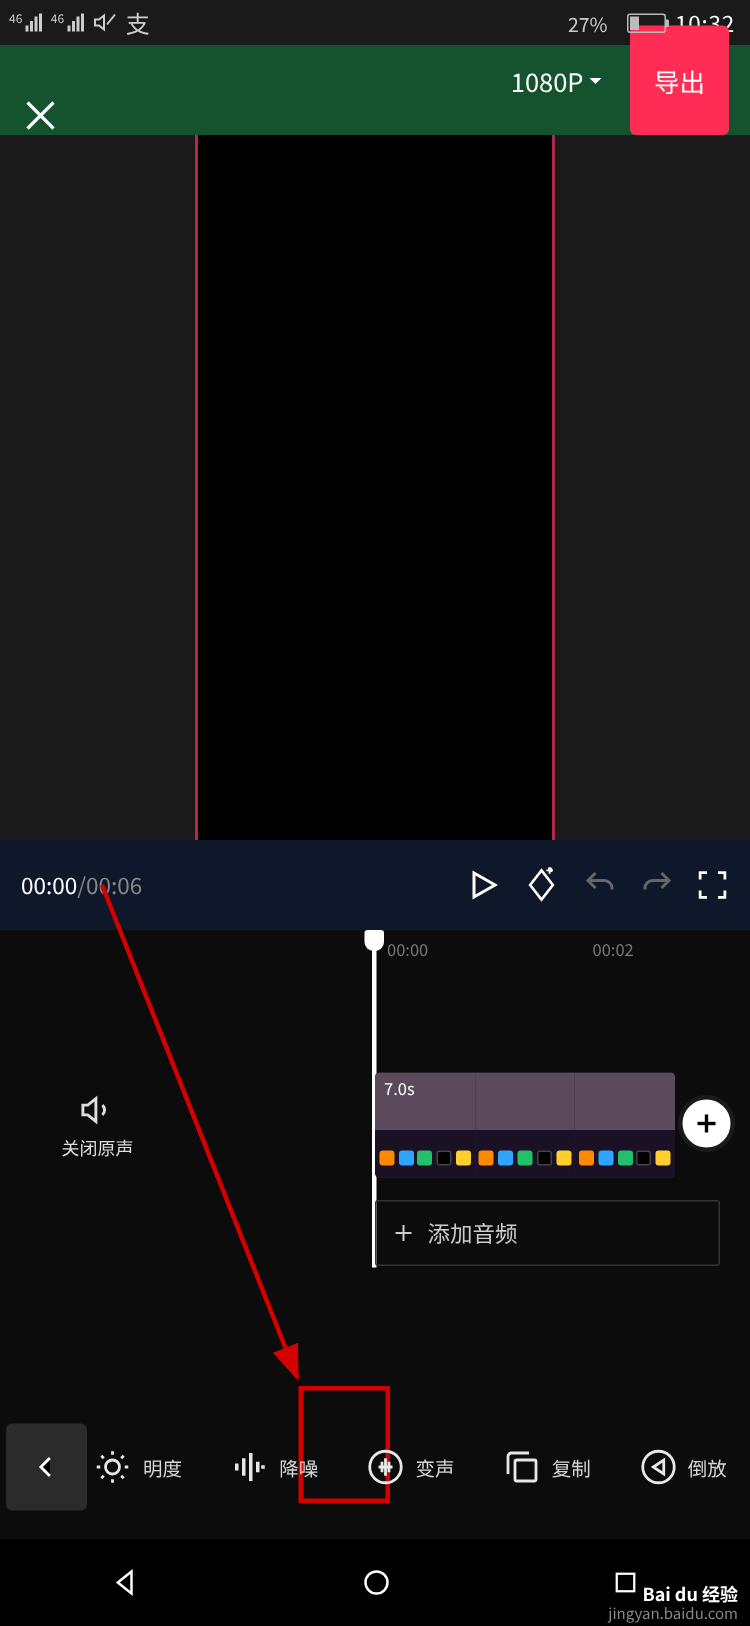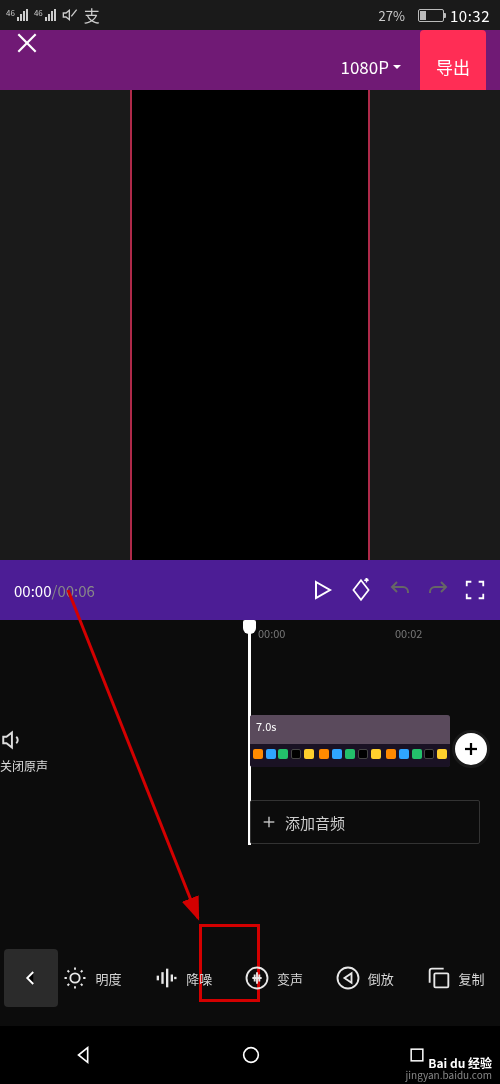--- a/index.html
+++ b/index.html
@@ -17,53 +17,53 @@
   .sig-lbl{font-size:8px;line-height:8px;color:#ccc;margin-bottom:1px}
   .mute,.pay,.bat{color:#ccc}
   .time{font-size:15px;color:#fff;letter-spacing:.5px}
   .bat-box{display:flex;align-items:center;gap:13px}
   .bat-pct{font-size:13px;color:#ccc}
   .bat-ic{width:26px;height:13px;border:1px solid #bbb;border-radius:2px;position:relative}
   .bat-ic::after{content:"";position:absolute;right:-3px;top:3px;width:2px;height:5px;background:#bbb;border-radius:0 1px 1px 0}
   .bat-fill{position:absolute;left:1px;top:1px;bottom:1px;width:27%;background:#bbb}
 
   
-  .hdr{height:60px;background:#701a75;display:flex;align-items:flex-start;justify-content:space-between;padding:0 14px}
+  .hdr{height:60px;background:#14532d;display:flex;align-items:flex-end;justify-content:space-between;padding:0 14px}
   .close{width:26px;height:26px;cursor:pointer}
   .hdr-r{display:flex;align-items:center;gap:18px}
   .res{display:flex;align-items:center;gap:3px;font-size:17px;color:#fff;cursor:pointer}
   .res svg{width:10px;height:10px}
   .export{background:#ff2d55;color:#fff;border:none;border-radius:4px;padding:24px 16px;font-size:17px;cursor:pointer}
 
   
   .preview{background:#1a1a1a;position:relative;height:470px}
   .frame{position:absolute;left:130px;top:0px;width:240px;height:470px;border-left:2px solid #af2a4a;border-right:2px solid #af2a4a;background:#000}
 
   
-  .pc{height:60px;background:#4c1d95;display:flex;align-items:center;padding:0 14px;gap:14px}
+  .pc{height:60px;background:#0f172a;display:flex;align-items:center;padding:0 14px;gap:14px}
   .tc{font-size:15px}
   .tc .cur{color:#fff}.tc .sep{color:#888}.tc .dur{color:#888}
   .spacer{flex:1}
   .ibtn{cursor:pointer}
   .pc svg{stroke:#fff;fill:none}
   .pc .dim svg{stroke:#666}
 
   
   .tl{position:relative;height:310px;background:#0c0c0c}
   .marks{position:absolute;top:5px;left:0;right:0;height:16px;font-size:11px;color:#777}
   .m1{position:absolute;left:258px}.m2{position:absolute;left:395px}
   .playhead{position:absolute;left:248px;top:0;width:3px;height:225px;background:#fff}
   .playhead::before{content:"";position:absolute;left:-5px;top:0;width:13px;height:14px;background:#fff;border-radius:2px 2px 6px 6px}
 
   .row1{position:absolute;top:95px;height:70px;left:0;right:0;display:flex}
-  .mute-col{width:130px;display:flex;flex-direction:column;align-items:flex-start;justify-content:center;gap:4px;color:#ddd;font-size:12px}
+  .mute-col{width:130px;display:flex;flex-direction:column;align-items:center;justify-content:center;gap:4px;color:#ddd;font-size:12px}
   .mute-col svg{stroke:#ddd;fill:none}
   .cover{width:90px;height:70px;background:#262626;border-radius:3px;display:flex;align-items:center;justify-content:center;font-size:15px;color:#eee;text-align:center;line-height:1.3;margin-right:10px;cursor:pointer}
 
-  .clip{position:absolute;left:250px;top:95px;height:52px;width:200px;background:#2a2330;border-radius:3px;overflow:hidden;display:flex}
+  .clip{position:absolute;left:250px;top:95px;height:70px;width:200px;background:#2a2330;border-radius:3px;overflow:hidden;display:flex}
   .clip .dur{position:absolute;left:6px;top:3px;font-size:11px;color:#fff;z-index:2}
   .thumb{height:100%;flex:1;background:linear-gradient(180deg,#5a4a5c 0%,#5a4a5c 55%,#1a1224 55%,#1a1224 100%);position:relative}
   .thumb .approw{position:absolute;bottom:6px;left:0;right:0;height:12px;display:flex;justify-content:space-evenly}
   .thumb .approw i{width:10px;height:10px;border-radius:2px}
   .approw i:nth-child(1){background:#ff8a00}.approw i:nth-child(2){background:#2fa5ff}
   .approw i:nth-child(3){background:#23c06b}.approw i:nth-child(4){background:#000;border:1px solid #444}
   .approw i:nth-child(5){background:#ffcf2d}
   .plus-btn{position:absolute;left:452px;top:110px;width:38px;height:38px;border-radius:50%;background:#fff;border:3px solid #1a1a1a;display:flex;align-items:center;justify-content:center;cursor:pointer}
   .plus-btn svg{stroke:#000}
 
@@ -288,31 +288,31 @@
   </div>
   <div class="tool">
     <svg width="28" height="28" viewBox="0 0 24 24" stroke-width="1.6">
         <circle cx="12" cy="12" r="9"></circle>
         <path d="M8 12h8M10 9v6M14 9v6M12 7v10"></path>
       </svg>
     <span>变声</span>
   </div>
   <div class="tool">
     <svg width="28" height="28" viewBox="0 0 24 24" stroke-width="1.6">
+        <rect x="8" y="8" width="12" height="12" rx="1"></rect>
+        <path d="M4 16V6a2 2 0 0 1 2-2h10"></path>
+      </svg>
+    <span>复制</span>
+  </div>
+  <div class="tool">
+    <svg width="28" height="28" viewBox="0 0 24 24" stroke-width="1.6">
         <circle cx="12" cy="12" r="9"></circle>
         <polygon points="15,8 15,16 9,12"></polygon>
       </svg>
     <span>倒放</span>
-  </div>
-  <div class="tool">
-    <svg width="28" height="28" viewBox="0 0 24 24" stroke-width="1.6">
-        <rect x="8" y="8" width="12" height="12" rx="1"></rect>
-        <path d="M4 16V6a2 2 0 0 1 2-2h10"></path>
-      </svg>
-    <span>复制</span>
   </div>
 </div>
 
 <div class="nav">
   <span>
       <svg width="22" height="22" viewBox="0 0 24 24" stroke-width="1.8">
         <path d="M16 4 6 12l10 8z"></path>
       </svg>
     </span>
   <span>

